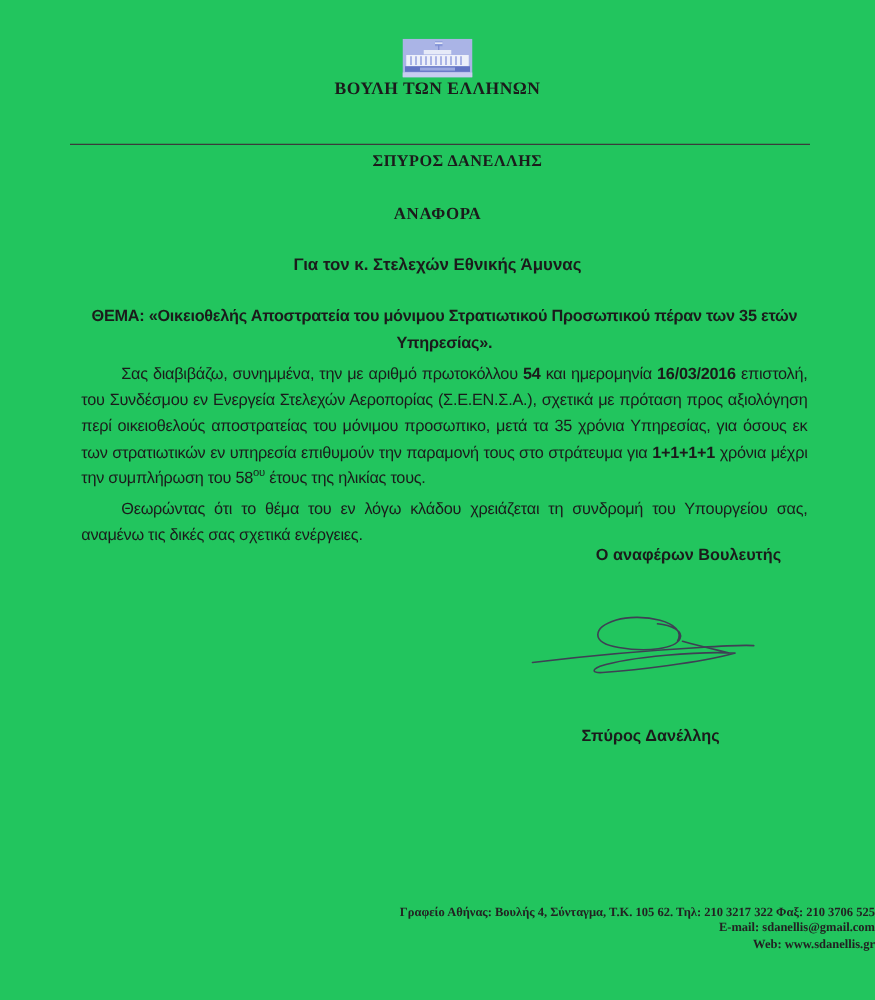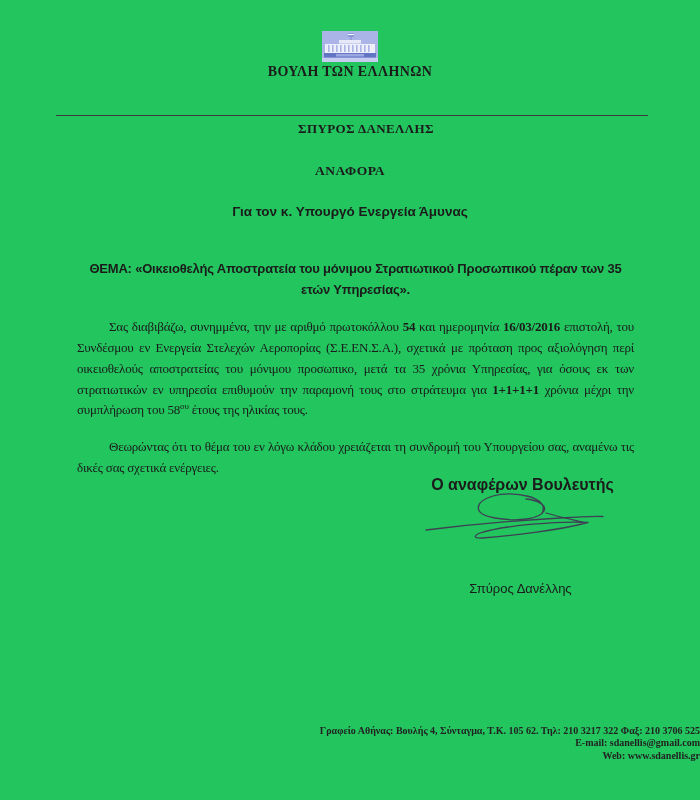--- a/index.html
+++ b/index.html
@@ -42,36 +42,36 @@
   }
   .recipient{
     position:absolute;top:204px;left:0;width:100%;
     text-align:center;font-weight:bold;font-size:13.5px;
   }
   .textblock{
     position:absolute;top:243px;left:61px;width:589px;
     font-size:13px;line-height:20.9px;letter-spacing:-0.2px;
   }
   .subject{
-    margin:16px;text-align:center;font-weight:bold;
+    margin:0;text-align:center;font-weight:bold;
   }
   .body-par{
-    margin:16px;text-align:justify;text-indent:32px;font-family:Liberation Serif, serif;
+    margin:4px;text-align:justify;text-indent:32px;
   }
   .body-par b{font-weight:bold;}
   .body-par sup{font-size:9px;line-height:0;}
   
   .sig-role{
-    position:absolute;top:476px;left:420px;width:205px;
-    text-align:center;font-weight:bold;font-size:16px;
+    position:absolute;top:436px;left:420px;width:205px;
+    text-align:right;font-weight:bold;font-size:13px;
   }
   .sig-svg{position:absolute;top:480px;left:400px;width:210px;height:72px;}
   .sig-name{
     position:absolute;top:581px;left:418px;width:205px;
-    text-align:center;font-weight:normal;font-size:13px;
+    text-align:center;font-weight:bold;font-size:13px;
   }
   
   .footer{
     position:absolute;top:725px;left:0;width:100%;
     text-align:right;
     font-family:"Liberation Serif",serif;
     font-size:10px;font-weight:bold;color:#222;
     line-height:12.4px;
   }
 </style>
@@ -109,21 +109,21 @@
       <rect x="14" y="23" width="28" height="2.5" fill="#9aa7e0"></rect>
       <rect x="0" y="27" width="56" height="4" fill="#c7cdf0"></rect>
     </svg>
   </div>
 
   <div class="org-name">ΒΟΥΛΗ ΤΩΝ ΕΛΛΗΝΩΝ</div>
   <div class="mp-name">ΣΠΥΡΟΣ ΔΑΝΕΛΛΗΣ</div>
   <div class="rule"></div>
 
   <div class="doc-title">ΑΝΑΦΟΡΑ</div>
-  <div class="recipient">Για τον κ. Υπουργό Ενεργεία Άμυνας</div>
+  <div class="recipient">Για τον κ. Στελεχών Εθνικής Άμυνας</div>
 
   <div class="textblock">
     <p class="subject">ΘΕΜΑ: «Οικειοθελής Αποστρατεία του μόνιμου Στρατιωτικού Προσωπικού πέραν των 35 ετών Υπηρεσίας».</p>
     <p class="body-par"><span>Σας διαβιβάζω, συνημμένα, την με αριθμό πρωτοκόλλου </span><b>54</b><span> και ημερομηνία </span><b>16/03/2016</b><span> επιστολή, του Συνδέσμου εν Ενεργεία Στελεχών Αεροπορίας (Σ.Ε.ΕΝ.Σ.Α.), σχετικά με πρόταση προς αξιολόγηση περί οικειοθελούς αποστρατείας του μόνιμου προσωπικο, μετά τα 35 χρόνια Υπηρεσίας, για όσους εκ των στρατιωτικών εν υπηρεσία επιθυμούν την παραμονή τους στο στράτευμα για </span><b>1+1+1+1</b><span> χρόνια μέχρι την συμπλήρωση του 58</span><sup>ου</sup><span> έτους της ηλικίας τους.</span></p>
     <p class="body-par">Θεωρώντας ότι το θέμα του εν λόγω κλάδου χρειάζεται τη συνδρομή του Υπουργείου σας, αναμένω τις δικές σας σχετικά ενέργειες.</p>
   </div>
 
   <div class="sig-role">Ο αναφέρων Βουλευτής</div>
 
   <div class="sig-svg">

